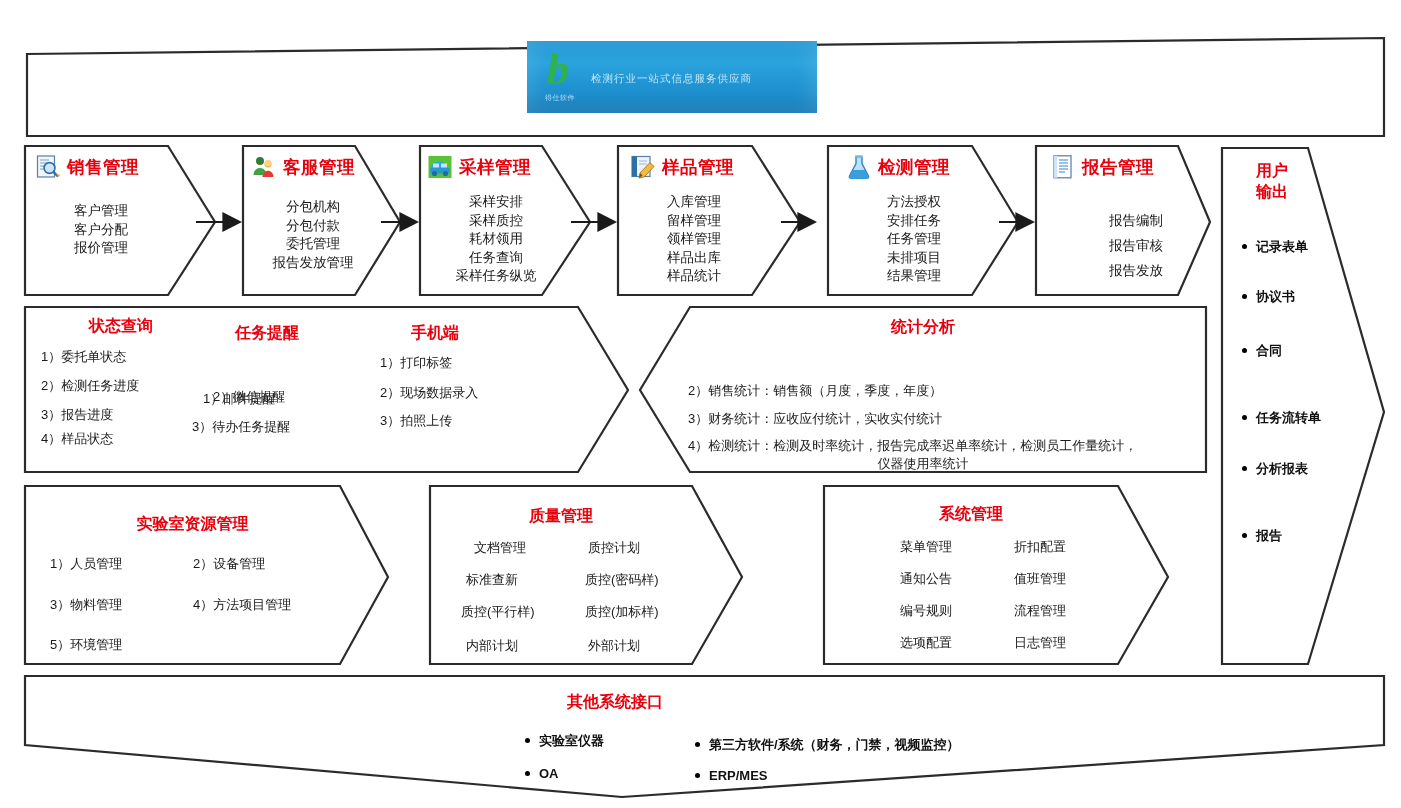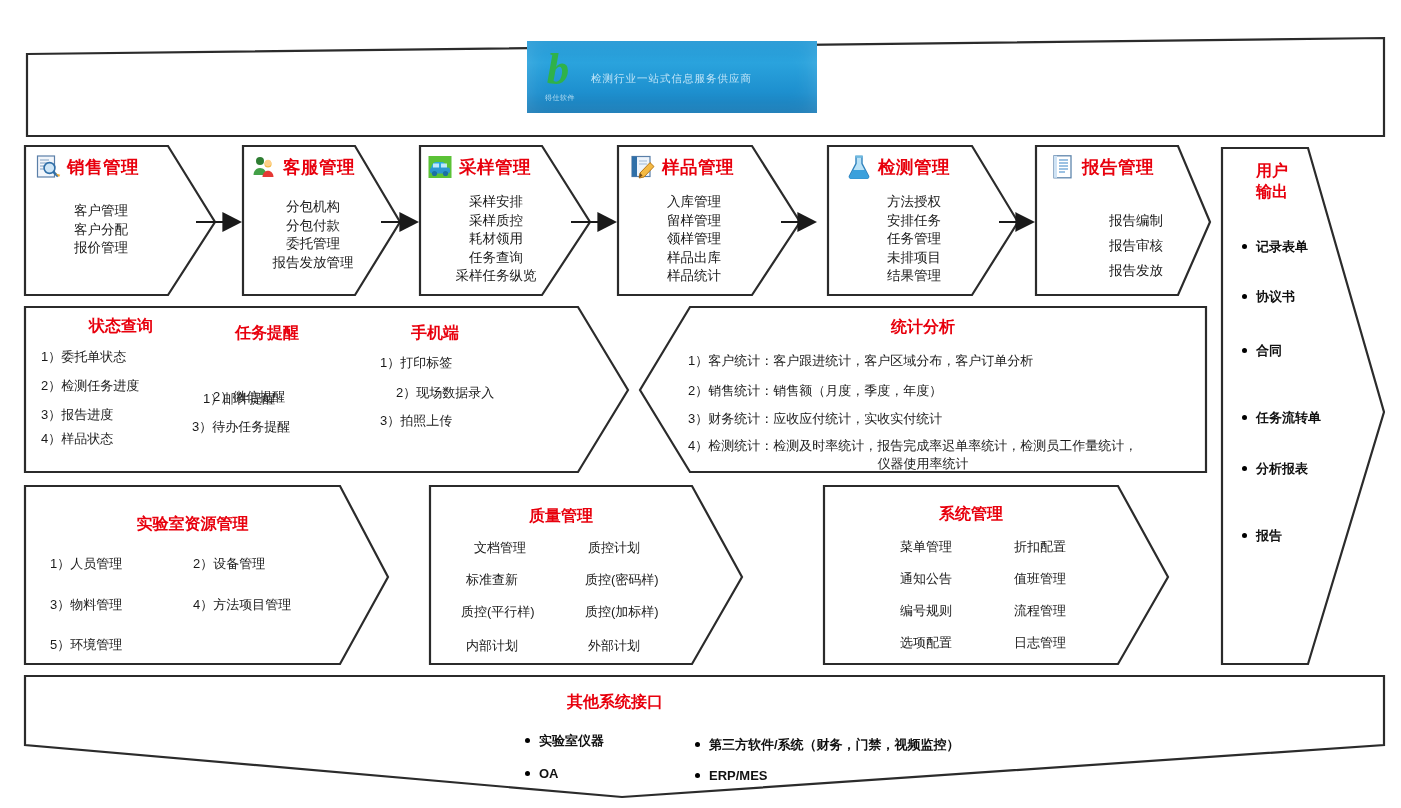--- a/index.html
+++ b/index.html
@@ -286,27 +286,26 @@
     <div class="pline" style="left:16px;top:99px;">3）报告进度</div>
     <div class="pline" style="left:16px;top:123px;">4）样品状态</div>
 
     <div class="ptitle" style="left:162px;top:16px;width:160px;">任务提醒</div>
     <div class="pline" style="left:178px;top:50px;margin-top:33px;">1）邮件提醒</div>
     <div class="pline" style="left:188px;top:81px;">2）微信提醒</div>
     <div class="pline" style="left:167px;top:111px;">3）待办任务提醒</div>
 
     <div class="ptitle" style="left:340px;top:16px;width:140px;">手机端</div>
     <div class="pline" style="left:355px;top:47px;">1）打印标签</div>
-    <div class="pline" style="left:355px;top:77px;margin-left:16px;">2）现场数据录入</div>
+    <div class="pline" style="left:355px;top:77px;">2）现场数据录入</div>
     <div class="pline" style="left:355px;top:105px;">3）拍照上传</div>
   </div>
 
   <div class="abs" style="left:640px;top:307px;width:566px;height:165px;">
     <div class="ptitle" style="left:0;top:10px;width:566px;">统计分析</div>
-    <div class="pline" style="left:48px;top:45px;">1）客户统计：客户跟进统计，客户区域分布，客户订单分析</div>
     <div class="pline" style="left:48px;top:75px;">2）销售统计：销售额（月度，季度，年度）</div>
     <div class="pline" style="left:48px;top:103px;">3）财务统计：应收应付统计，实收实付统计</div>
     <div class="pline" style="left:48px;top:130px;">4）检测统计：检测及时率统计，报告完成率迟单率统计，检测员工作量统计，</div>
     <div class="pline" style="left:0;top:148px;width:566px;text-align:center;">仪器使用率统计</div>
   </div>
 
   <div class="abs" style="left:25px;top:486px;width:363px;height:178px;">
     <div class="ptitle" style="left:0;top:28px;width:335px;">实验室资源管理</div>
     <div class="pline" style="left:25px;top:69px;">1）人员管理</div>
     <div class="pline" style="left:25px;top:110px;">3）物料管理</div>

